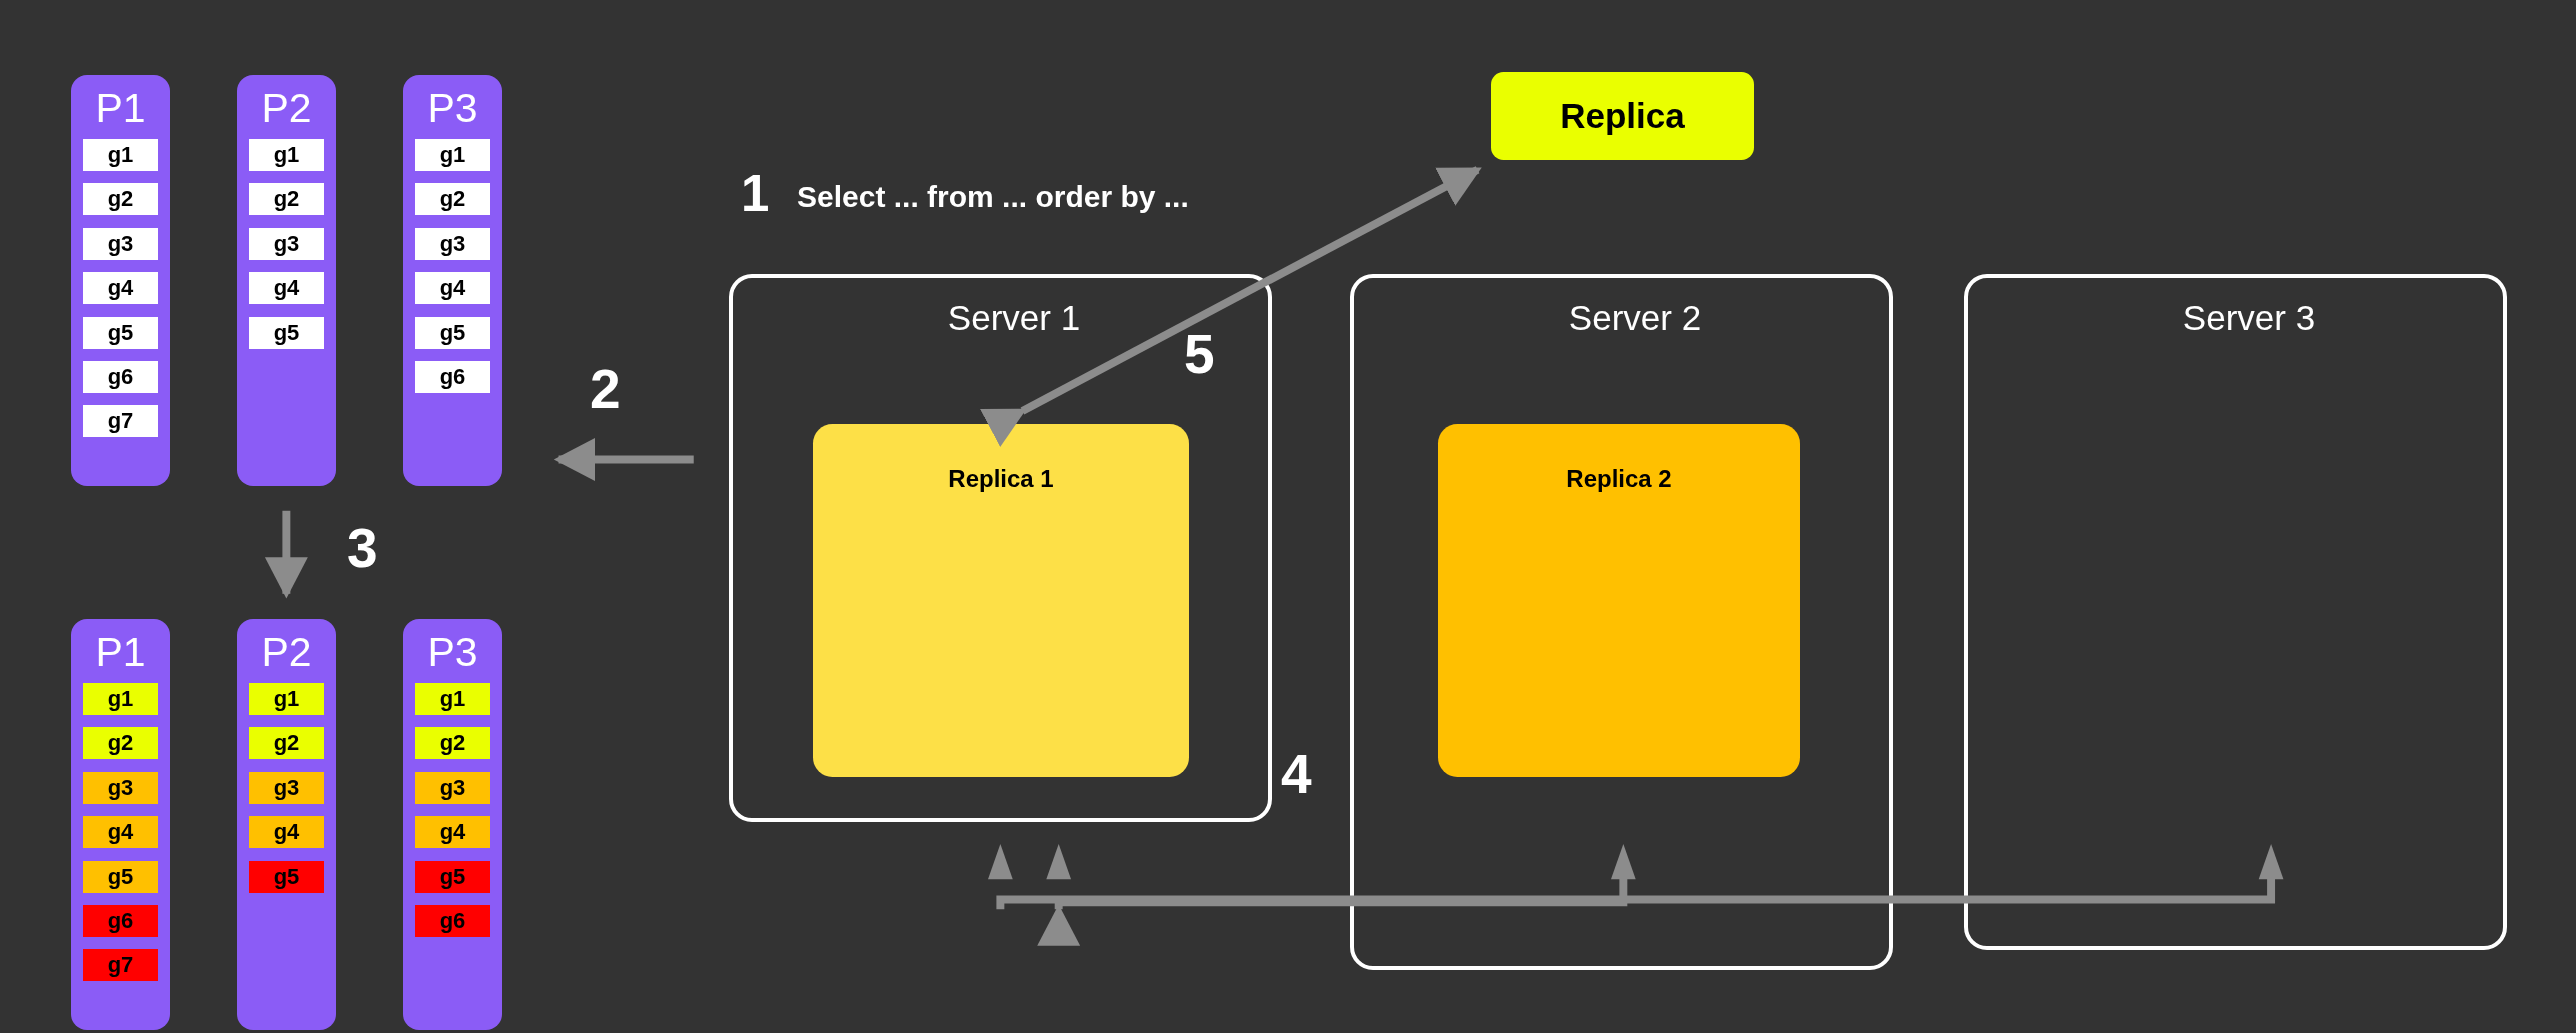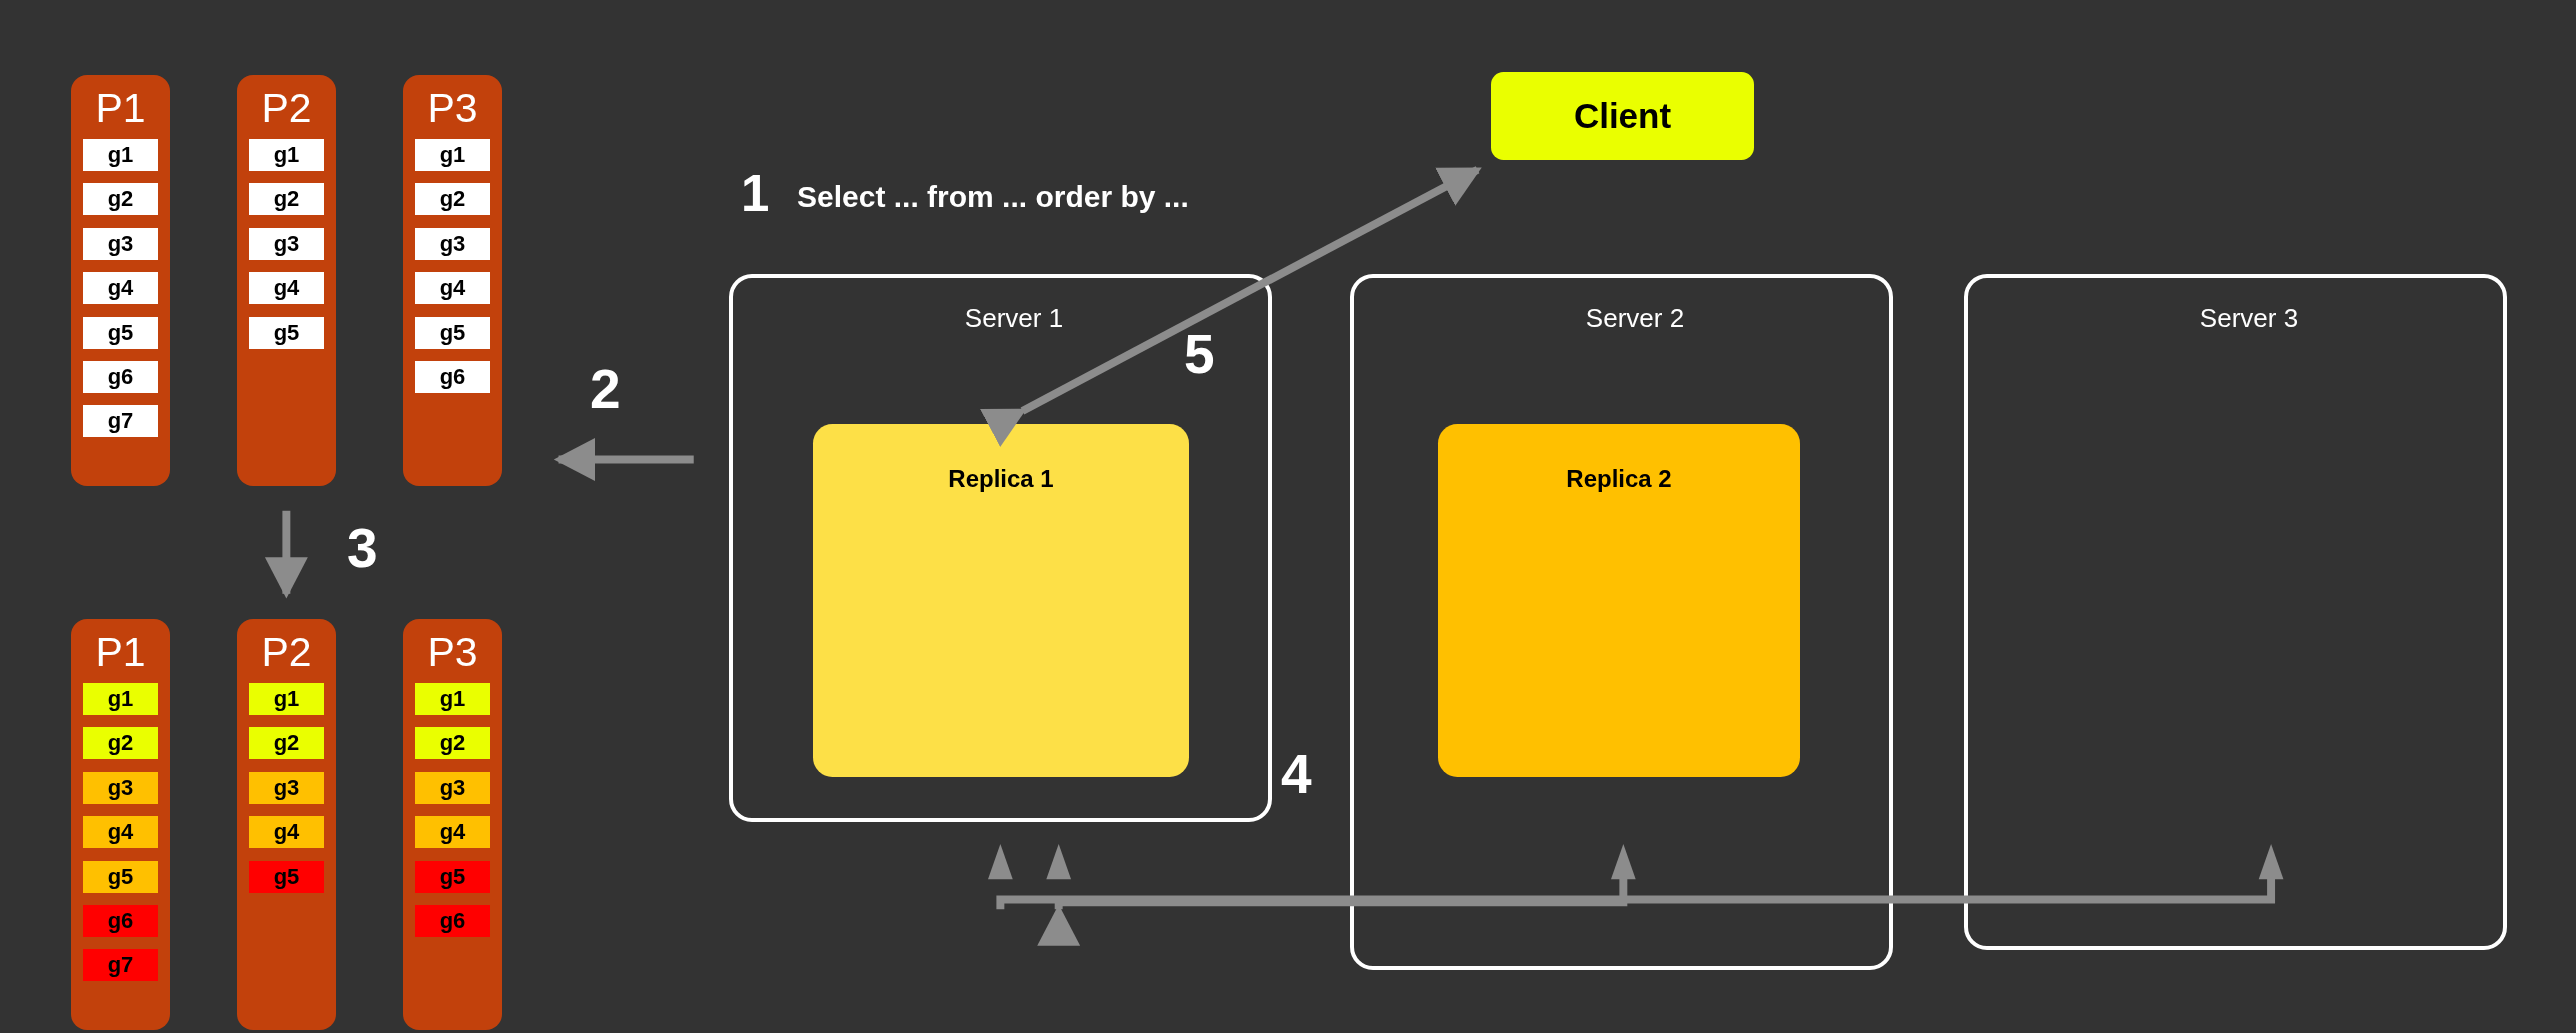--- a/index.html
+++ b/index.html
@@ -10,21 +10,21 @@
   #stage{
     position:relative;
     width:2576px;
     height:1033px;
     background:#333333;
     overflow:hidden;
   }
   
   .panel{
     position:absolute;
-    background:#c2410c;
+    background:#8b5cf6;
     border-radius:16px;
     box-sizing:border-box;
   }
   .panel-title{
     position:absolute;
     top:10.6px;left:0;right:0;
     text-align:center;
     color:#ffffff;
     font-size:41px;
     font-weight:400;
@@ -82,21 +82,21 @@
     border:4.4px solid #ffffff;
     border-radius:23px;
     box-sizing:border-box;
     background:transparent;
   }
   .server-title{
     position:absolute;
     top:19.4px;left:0;right:0;
     text-align:center;
     color:#ffffff;
-    font-size:26px;
+    font-size:35px;
     font-weight:400;
     line-height:42px;
     padding-left:27px;
   }
   .replica{
     position:absolute;
     border-radius:19.4px;
     display:block;
   }
   .replica-label{
@@ -187,21 +187,21 @@
       <div class="cell" style="background:#eaff00">g1</div>
       <div class="cell" style="background:#eaff00">g2</div>
       <div class="cell" style="background:#ffc000">g3</div>
       <div class="cell" style="background:#ffc000">g4</div>
       <div class="cell" style="background:#ff0000">g5</div>
       <div class="cell" style="background:#ff0000">g6</div>
     </div>
   </div>
 
   <div class="client" style="left:1491px; top:72px; width:263px; height:88px;">
-    <span>Client</span>
+    <span>Replica</span>
   </div>
 
   <div class="step" style="left:741px; top:168px; font-size:51px;">1</div>
   <div class="query-text" style="left:797px; top:179px;text-align:center;">Select ... from ... order by ...</div>
 
   <div class="step" style="left:590px; top:362px; font-size:55px;">2</div>
   <div class="step" style="left:347px; top:521px; font-size:55px;">3</div>
   <div class="step" style="left:1281px; top:747px; font-size:55px;">4</div>
   <div class="step" style="left:1184px; top:327px; font-size:55px;">5</div>
 

